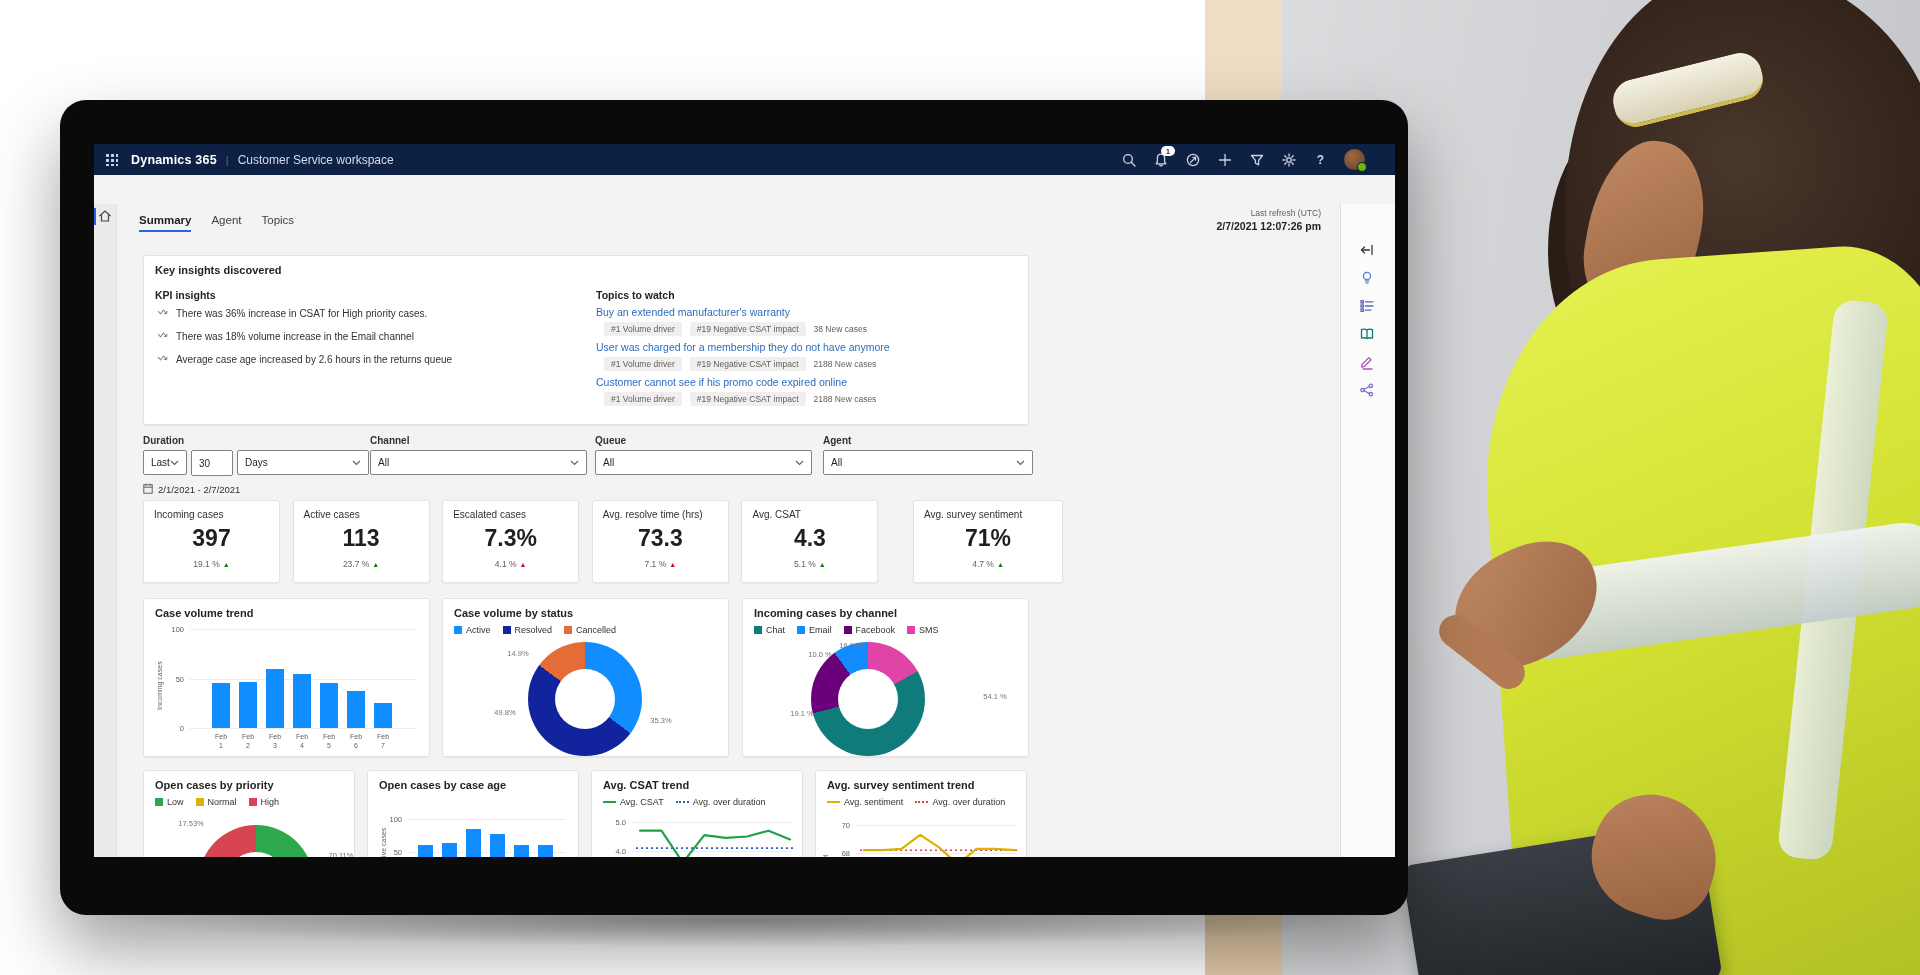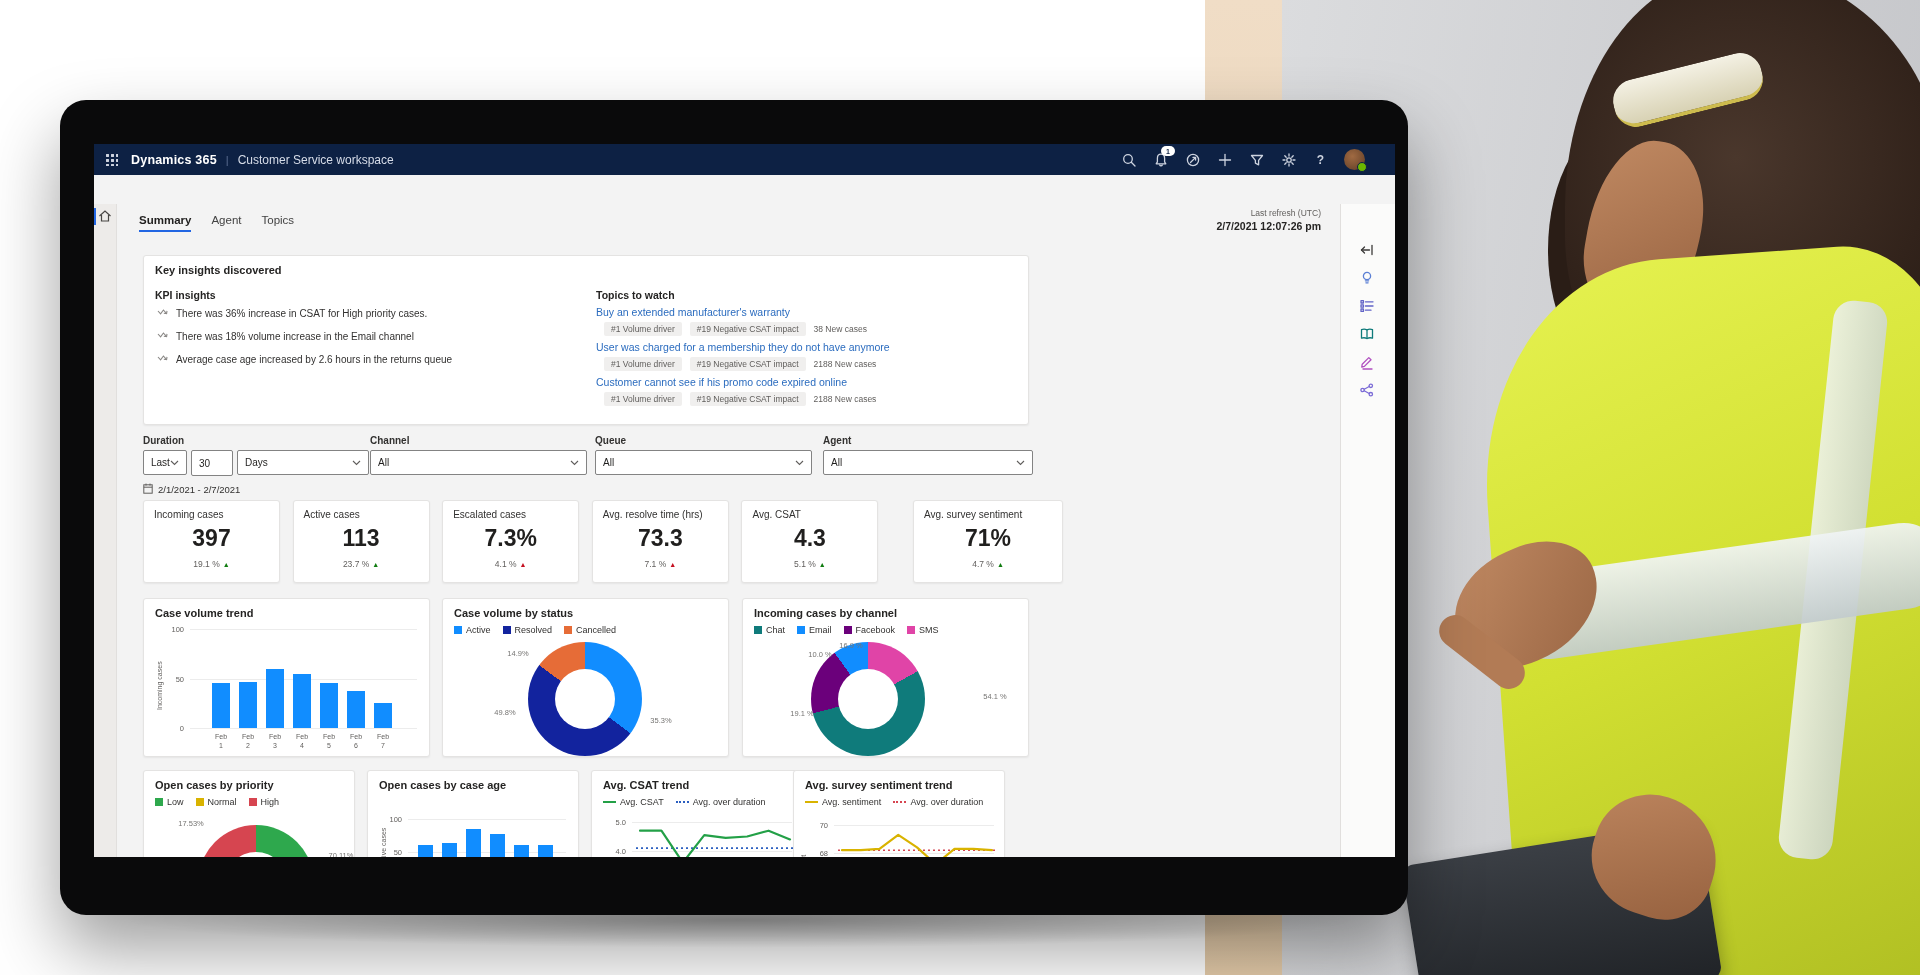--- a/index.html
+++ b/index.html
@@ -523,21 +523,21 @@
               </div>
               <div class="ytick" style="left: 8px; top: 76px;">4.0</div>
               <div class="gridline" style="left: 40px; right: 10px; top: 80px;"></div>
               <div class="ytick" style="left: 8px; top: 47px;">5.0</div>
               <div class="gridline" style="left: 40px; right: 10px; top: 51px;"></div>
               <svg width="212" height="160" style="position: absolute; left: 0px; top: 0px;">
                 <line x1="44" y1="77.1" x2="202" y2="77.1" stroke="#2B5FC0" stroke-width="1.6" stroke-dasharray="2,3"></line>
                 <polyline points="48,59.7 69.42857142857143,59.7 90.85714285714286,91.6 112.28571428571428,64.1 133.71428571428572,66.9 155.14285714285714,65.5 176.57142857142856,59.7 198,68.4" fill="none" stroke="#23A047" stroke-width="2.2" stroke-linejoin="round" stroke-linecap="round"></polyline>
               </svg>
             </div>
-            <div class="card" style="left: 676px; top: 566px; width: 212px; height: 160px;">
+            <div class="card" style="left: 698px; top: 566px; width: 212px; height: 160px;">
               <div class="card-title">Avg. survey sentiment trend</div>
               <div class="legend">
                 <div class="legend-item">
                   <span class="lswatch" style="border-top-color: rgb(217, 179, 0);"></span>
                   <span>Avg. sentiment</span>
                 </div>
                 <div class="legend-item">
                   <span class="lswatch dotted" style="border-top-color: rgb(214, 69, 80);"></span>
                   <span>Avg. over duration</span>
                 </div>

